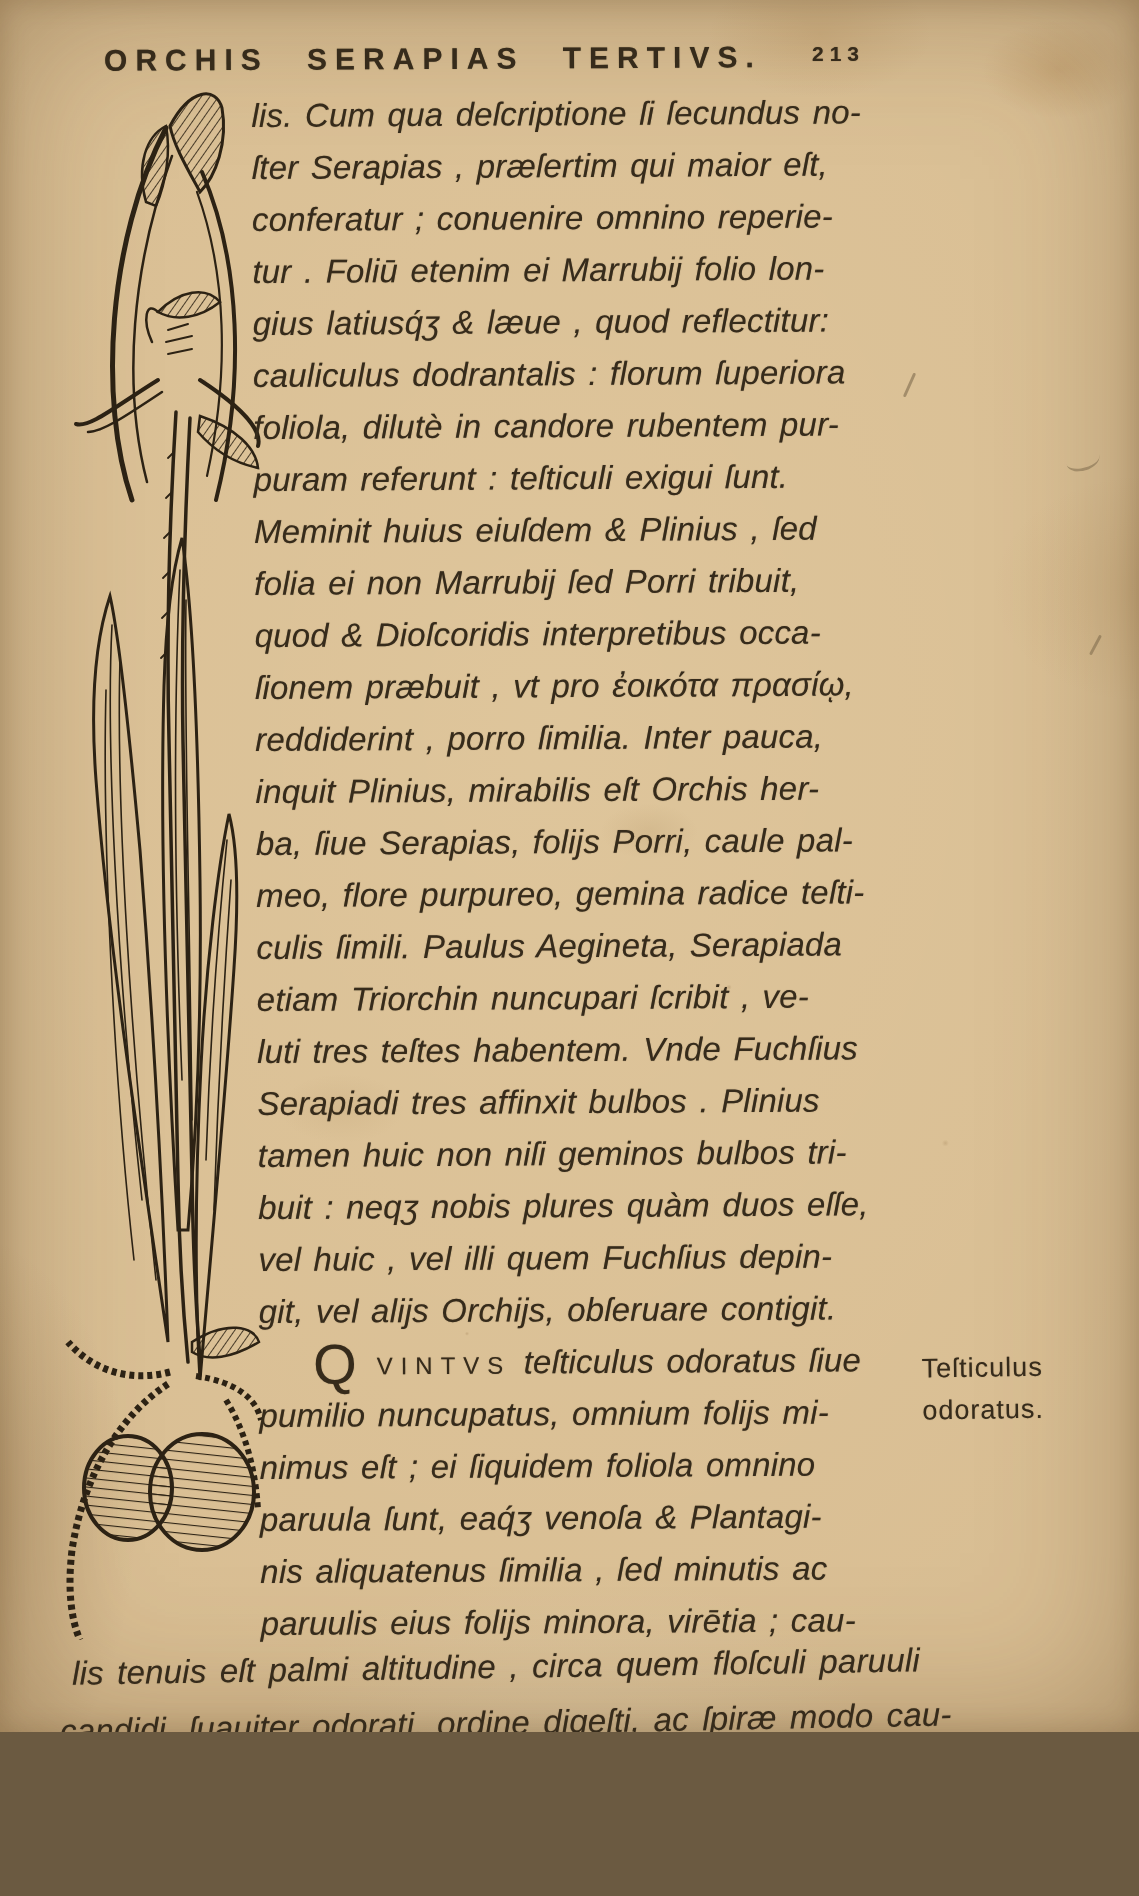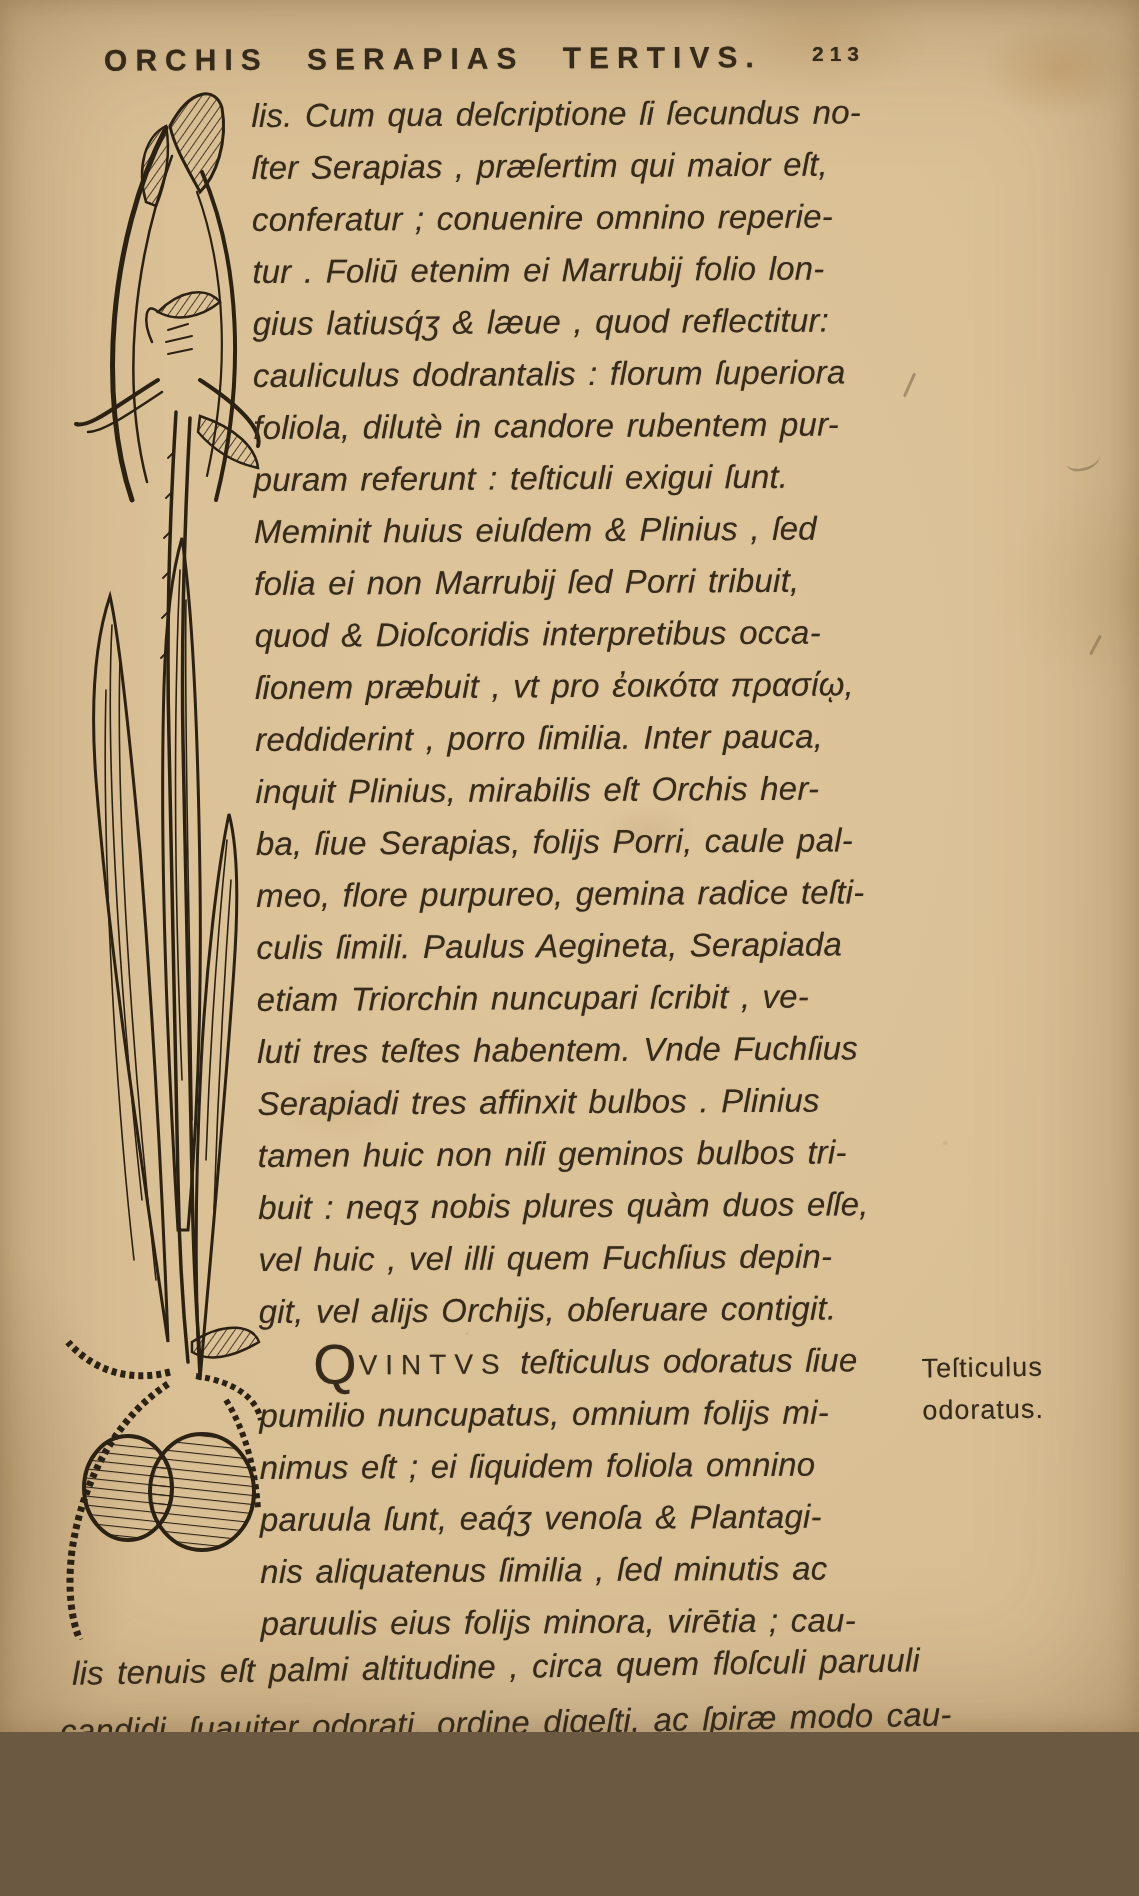--- a/index.html
+++ b/index.html
@@ -46,21 +46,21 @@
     position:absolute;left:256px;top:88px;width:668px;
     font-style:italic;font-size:33px;line-height:52px;
     word-spacing:3px;letter-spacing:.2px;
     transform:rotate(-0.35deg);
     text-shadow:0 0 1px rgba(54,43,27,.45);
     white-space:nowrap;
   }
   .line{height:52px;}
   .indent-q{padding-left:54px;}
   .dropcap{font-style:normal;font-size:56px;letter-spacing:2px;vertical-align:-9px;}
-  .qcaps{font-style:normal;font-size:28px;letter-spacing:8px;}
+  .qcaps{font-style:normal;font-size:24px;letter-spacing:8px;margin-left:18px;}
   .margin-note{
     position:absolute;left:922px;top:1346px;width:215px;
     font-style:normal;font-size:27px;line-height:42px;
     letter-spacing:1px;
     text-shadow:0 0 1px rgba(54,43,27,.4);
     transform:rotate(-0.8deg);
   }
   .wide-line{
     position:absolute;font-style:italic;font-size:33px;
     word-spacing:4px;letter-spacing:.2px;white-space:nowrap;

